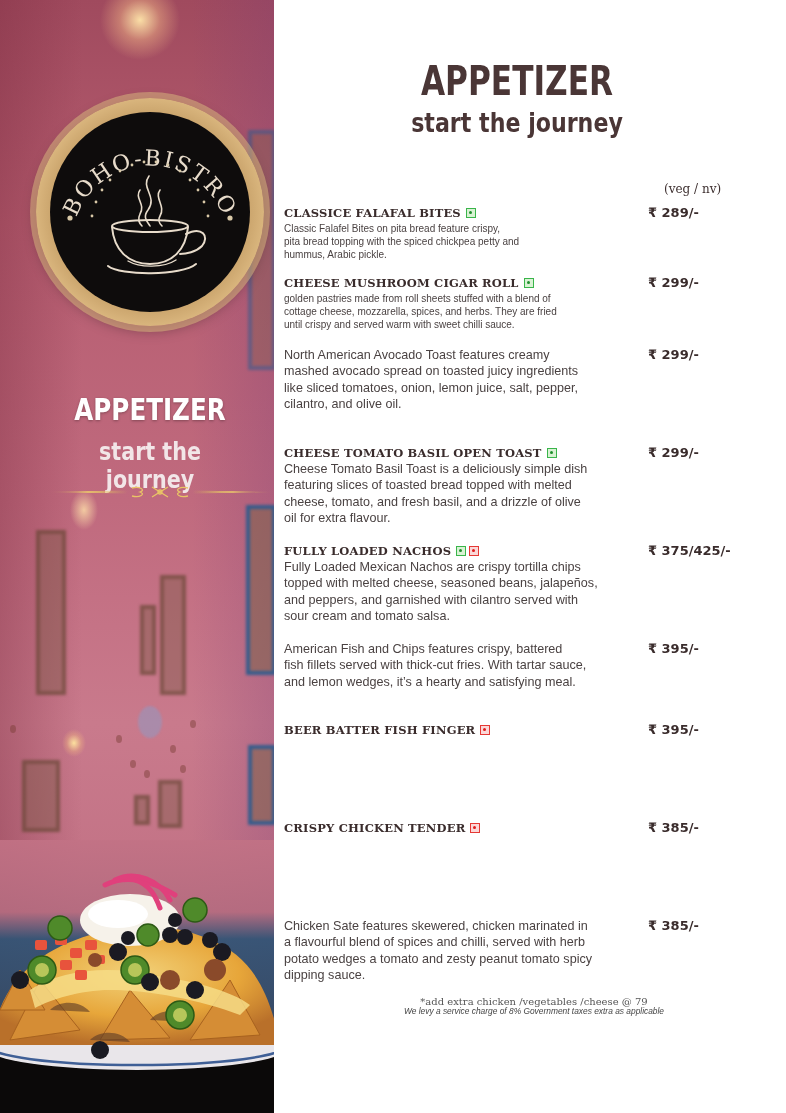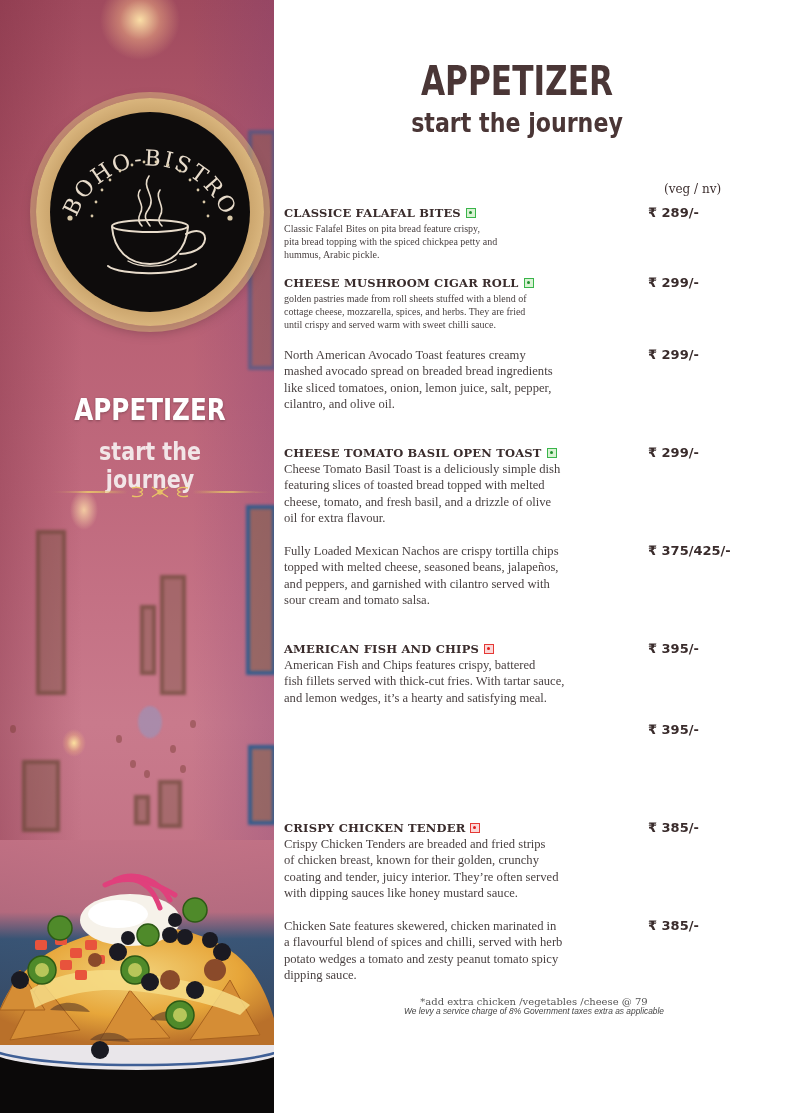--- a/index.html
+++ b/index.html
@@ -63,21 +63,21 @@
 
     .menu-item { position: absolute; left: 10px; width: 490px; }
     .item-name {
       font-family: "DejaVu Serif", serif; font-weight: bold; font-size: 11.5px; color: #3a2c2c;
       letter-spacing: 0.2px; white-space: nowrap; display: flex; align-items: center; height: 16px;
     }
     .item-price {
       position: absolute; left: 364px; top: 0; font-family: "DejaVu Sans", sans-serif; font-weight: bold;
       font-size: 13px; color: #3a2c2c; white-space: nowrap;
     }
-    .item-desc { font-family: Liberation Serif, serif; color: #4a4242; white-space: pre-line; }
+    .item-desc { font-family: Liberation Sans, sans-serif; color: #4a4242; white-space: pre-line; }
     .item-desc.small { font-size: 10px; line-height: 13px; margin-top: 1px; }
     .item-desc.large { font-size: 12.6px; line-height: 16.3px; margin-top: 0px; }
 
     .diet-mark {
       display: inline-block; width: 10px; height: 10px; margin-left: 5px; position: relative;
       border: 1.5px solid; background: #fff; flex: none;
     }
     .diet-mark::after {
       content: ""; position: absolute; left: 2px; top: 2px; width: 3px; height: 3px; border-radius: 50%;
     }
@@ -299,70 +299,71 @@
     </div>
     <div class="item-price">₹ 299/-</div>
     <div class="item-desc small">golden pastries made from roll sheets stuffed with a blend of
 cottage cheese, mozzarella, spices, and herbs. They are fried
 until crispy and served warm with sweet chilli sauce.</div>
   </div>
 
   <div class="menu-item" style="top:347px">
     <div class="item-price">₹  299/-</div>
     <div class="item-desc large">North American Avocado Toast features creamy
-mashed avocado spread on breaded bread ingredients
+mashed avocado spread on toasted juicy ingredients
 like sliced tomatoes, onion, lemon juice, salt, pepper,
 cilantro, and olive oil.</div>
   </div>
 
   <div class="menu-item" style="top:445px">
     <div class="item-name">
       <span>CHEESE TOMATO BASIL OPEN TOAST</span>
       <span class="diet-mark veg"></span>
     </div>
     <div class="item-price">₹  299/-</div>
     <div class="item-desc large">Cheese Tomato Basil Toast is a deliciously simple dish
 featuring slices of toasted bread topped with melted
 cheese, tomato, and fresh basil, and a drizzle of olive
 oil for extra flavour.</div>
   </div>
 
   <div class="menu-item" style="top:543px">
+    <div class="item-name">
+      <span>FULLY LOADED NACHOS</span>
+      <span class="diet-mark veg"></span>
+      <span class="diet-mark nv"></span>
+    </div>
     <div class="item-price">₹ 375/425/-</div>
     <div class="item-desc large">Fully Loaded Mexican Nachos are crispy tortilla chips
 topped with melted cheese, seasoned beans, jalapeños,
 and peppers, and garnished with cilantro served with
 sour cream and tomato salsa.</div>
   </div>
 
   <div class="menu-item" style="top:641px">
-    <div class="item-name">
-      <span>AMERICAN FISH AND CHIPS</span>
-      <span class="diet-mark nv"></span>
-    </div>
     <div class="item-price">₹  395/-</div>
     <div class="item-desc large">American Fish and Chips features crispy, battered
 fish fillets served with thick-cut fries. With tartar sauce,
 and lemon wedges, it’s a hearty and satisfying meal.</div>
   </div>
 
   <div class="menu-item" style="top:722px">
+    <div class="item-name">
+      <span>BEER BATTER FISH FINGER</span>
+      <span class="diet-mark nv"></span>
+    </div>
     <div class="item-price">₹  395/-</div>
   </div>
 
   <div class="menu-item" style="top:820px">
     <div class="item-name">
       <span>CRISPY CHICKEN TENDER</span>
       <span class="diet-mark nv"></span>
     </div>
     <div class="item-price">₹ 385/-</div>
-    <div class="item-desc large">Crispy Chicken Tenders are breaded and fried strips
-of chicken breast, known for their golden, crunchy
-coating and tender, juicy interior. They’re often served
-with dipping sauces like honey mustard sauce.</div>
   </div>
 
   <div class="menu-item" style="top:918px">
     <div class="item-price">₹  385/-</div>
     <div class="item-desc large">Chicken Sate features skewered, chicken marinated in
 a flavourful blend of spices and chilli, served with herb
 potato wedges a tomato and zesty peanut tomato spicy
 dipping sauce.</div>
   </div>
 

